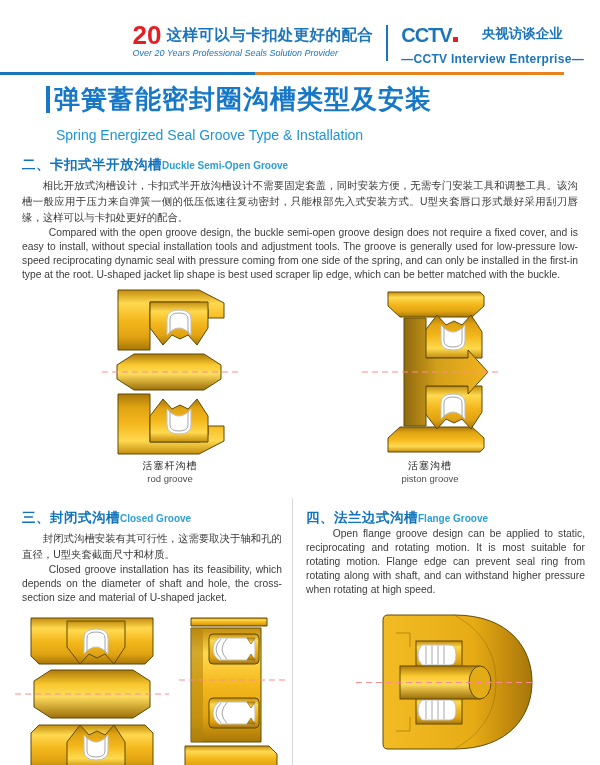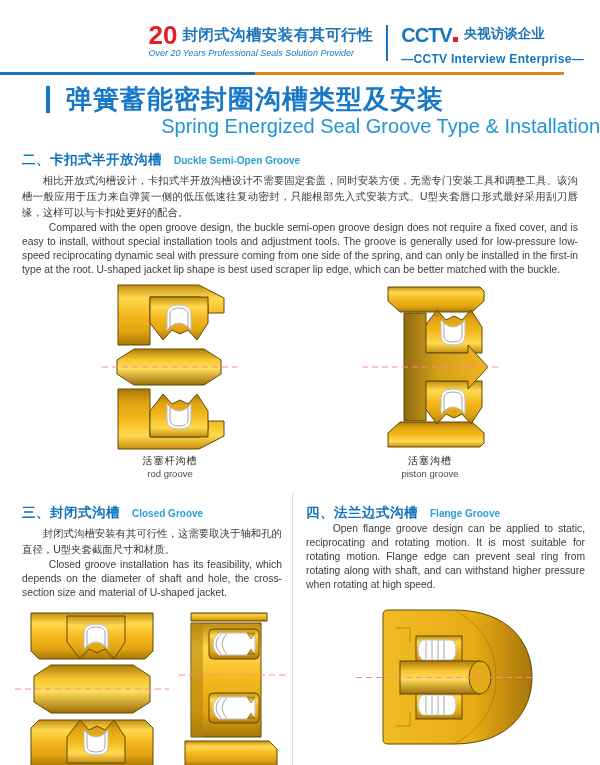--- a/index.html
+++ b/index.html
@@ -5,35 +5,35 @@
   html,body{margin:0;padding:0;background:#f4f4f4;}
   .page{width:600px;height:765px;margin:0 auto;background:#fff;overflow:hidden;
         font-family:"Liberation Sans","DejaVu Sans",sans-serif;position:relative;}
   
   .hdr{display:flex;justify-content:flex-end;align-items:flex-start;gap:13px;padding:25px 16px 0 0;}
   .slogan-line1{display:flex;align-items:flex-start;gap:5px;}
   .years-num{color:#e31e24;font-size:26px;font-weight:bold;line-height:.82;}
   .slogan-cn{color:#1b75bb;font-size:15.5px;font-weight:bold;letter-spacing:.4px;}
   .slogan-en{color:#1b75bb;font-size:9px;font-weight:normal;font-style:italic;margin-top:2px;}
   .hdiv{width:2px;height:36px;background:#1b75bb;}
-  .cctv-line1{display:flex;align-items:flex-end;gap:6px;}
+  .cctv-line1{display:flex;align-items:flex-end;gap:24px;}
   .cctv-logo{color:#1b75bb;font-size:20px;font-weight:900;letter-spacing:-1px;line-height:.82;}
   .cctv-dot{display:inline-block;width:5px;height:5px;background:#e31e24;margin-left:1px;}
   .cctv-cn{color:#1b75bb;font-size:13.5px;font-weight:bold;}
   .cctv-en{color:#1b75bb;font-size:12px;font-weight:bold;text-align:center;margin-top:9px;letter-spacing:.3px;}
   .rule{height:3px;margin-top:6px;
         background:linear-gradient(90deg,#1b75bb 0,#1b75bb 42.5%,#e8821e 42.5%,#e8821e 94%,rgba(0,0,0,0) 94%);}
   
   .titleblock{padding-left:46px;margin-top:11px;}
   .title-cn{margin:0;font-size:26px;font-weight:bold;color:#1778c8;border-left:4px solid #1778c8;
-            padding-left:16px;line-height:1.02;letter-spacing:1px;}
-  .title-en{color:#2095d5;font-size:20px;margin-top:2px;padding-left:10px;text-align:right;}
+            padding-left:4px;line-height:1.02;letter-spacing:1px;}
+  .title-en{color:#2095d5;font-size:14px;margin-top:14px;padding-left:10px;}
   
   .sec{padding:0 22px;}
-  .sec-head{margin-top:13px;display:flex;align-items:baseline;gap:12px;}
+  .sec-head{margin-top:13px;display:flex;align-items:baseline;}
   .sh-cn{color:#1273bd;font-weight:bold;font-size:13.5px;letter-spacing:.5px;}
   .sh-en{color:#2b9fd6;font-size:10px;font-weight:bold;}
   .p-cn{margin:4px 0 0;font-size:10.4px;line-height:1.55;color:#3a3a3a;text-align:justify;text-indent:2em;}
   .p-en{margin:0;font-size:10.3px;line-height:1.36;color:#3c3c3c;text-align:justify;text-indent:2.6em;}
   
   .figrow{display:flex;justify-content:space-between;}
   .figrow-top{padding:0 82px;margin-top:6px;}
   figure{margin:0;text-align:center;}
   figcaption{margin-top:3px;}
   .cap-cn{font-size:10px;color:#262626;letter-spacing:1px;}
@@ -97,21 +97,21 @@
     </g>
   </defs>
 </svg>
 
 <div class="page">
 
   <div class="hdr">
     <div>
       <div class="slogan-line1">
         <span class="years-num">20</span>
-        <span class="slogan-cn">封闭式沟槽安装有其可行性</span>
+        <span class="slogan-cn">这样可以与卡扣处更好的配合</span>
       </div>
       <div class="slogan-en">Over 20 Years Professional Seals Solution Provider</div>
     </div>
     <div class="hdiv"></div>
     <div>
       <div class="cctv-line1">
         <span class="cctv-logo"><span>CCTV</span><span class="cctv-dot"></span></span>
         <span class="cctv-cn">央视访谈企业</span>
       </div>
       <div class="cctv-en">—CCTV Interview Enterprise—</div>

